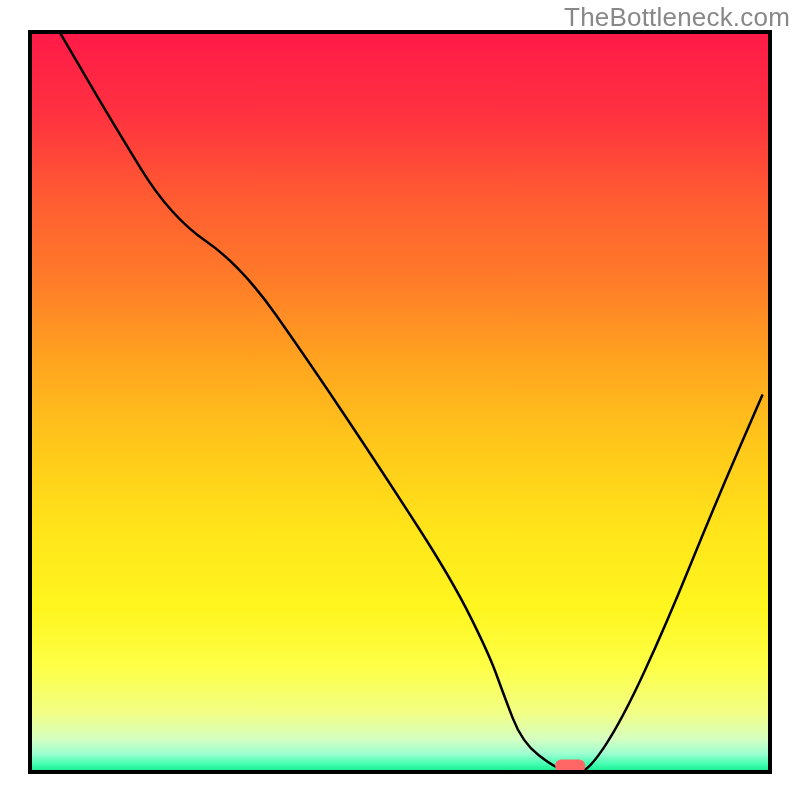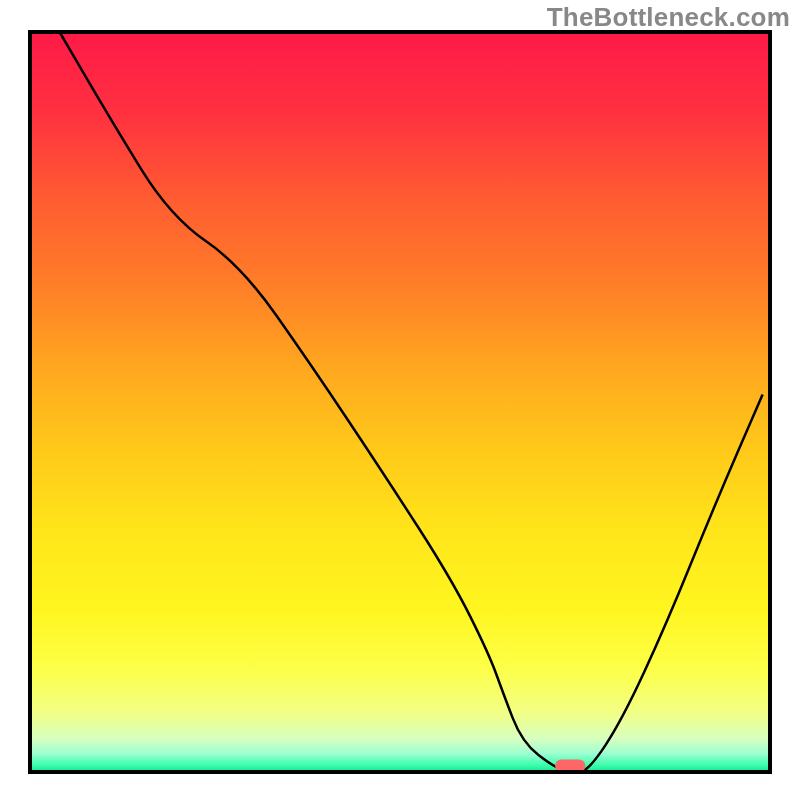--- a/index.html
+++ b/index.html
@@ -14,21 +14,21 @@
     position: relative;
     width: 800px;
     height: 800px;
   }
   .watermark {
     position: absolute;
     top: 2px;
     right: 10px;
     font-size: 26px;
     color: #888888;
-    font-weight: 700;
+    font-weight: 400;
     letter-spacing: 0.2px;
     z-index: 30;
   }
   svg {
     position: absolute;
     top: 0;
     left: 0;
   }
 </style>
 </head>

